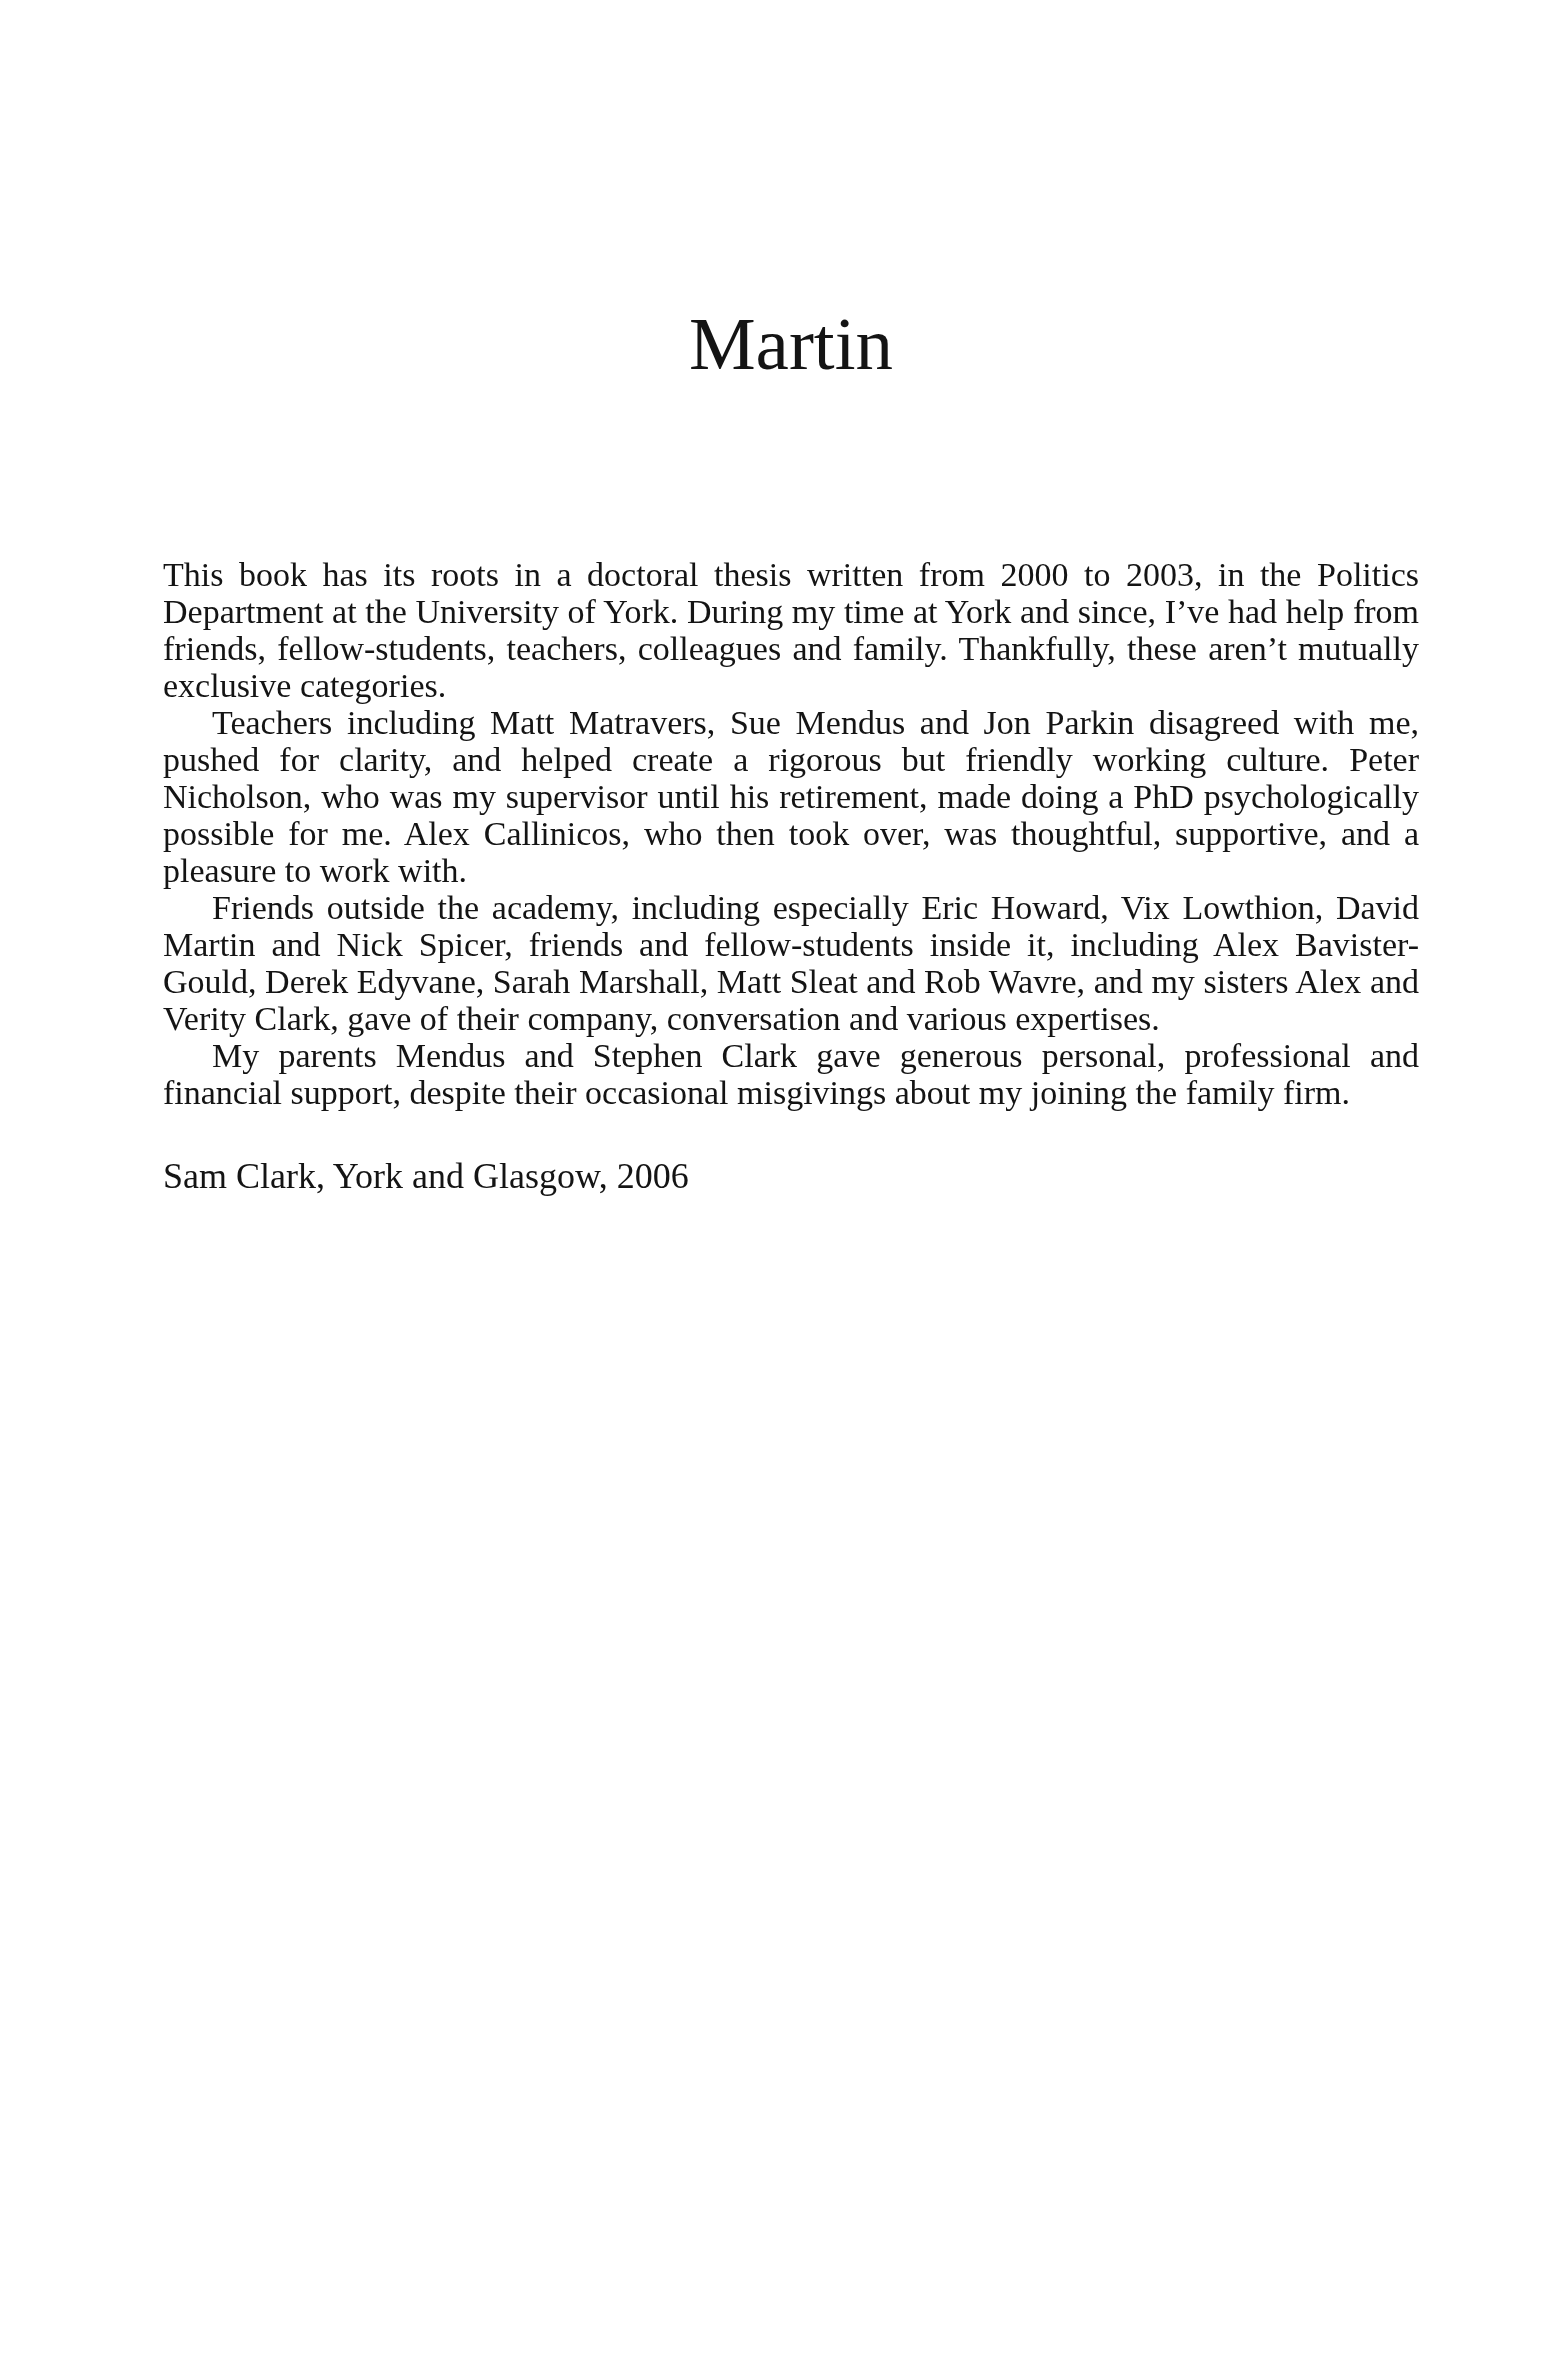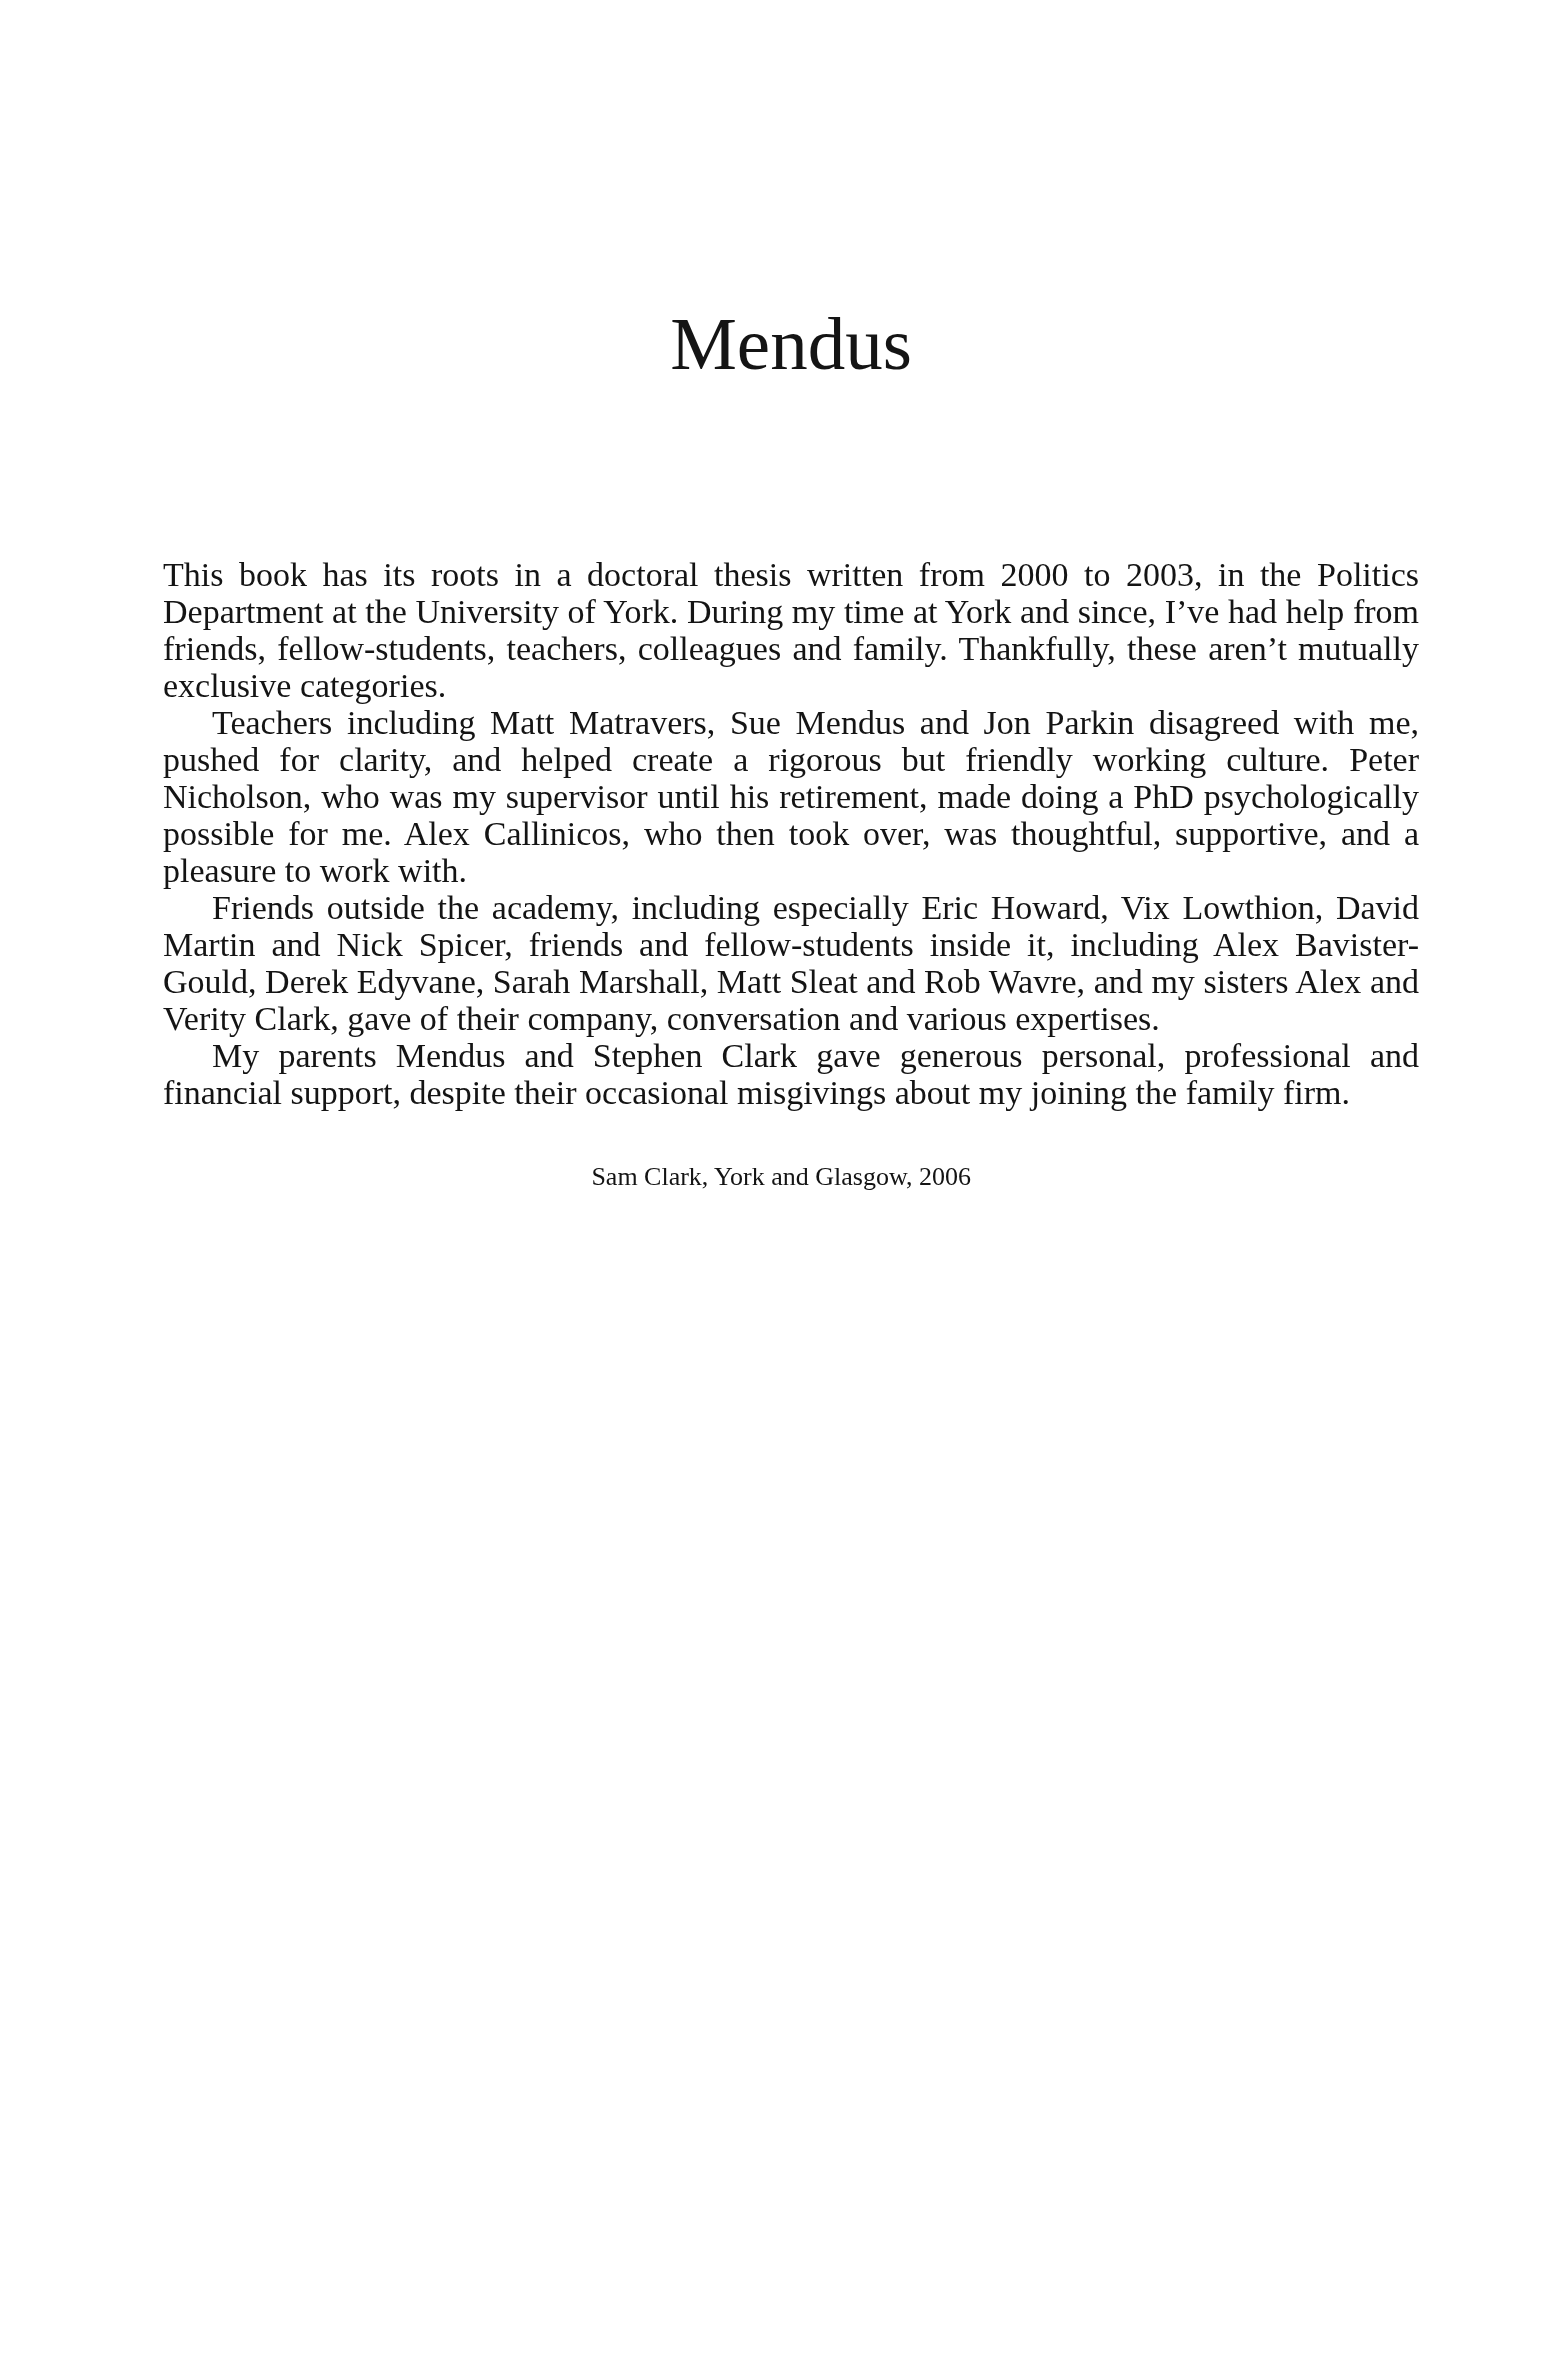--- a/index.html
+++ b/index.html
@@ -38,32 +38,32 @@
   .body-text p {
     margin: 0;
     padding: 0;
   }
   .body-text p.indent {
     text-indent: 49px;
   }
   .signature {
     margin-top: 43px;
     padding-right: 19.6px;
-    font-size: 26px;
+    font-size: 36px;
     line-height: 45px;
-    text-align: center;
+    text-align: left;
   }
 </style>
 </head>
 <body>
 
 <div class="page">
   <div class="content">
 
-    <h1 class="title">Mendus</h1>
+    <h1 class="title">Martin</h1>
 
     <div class="body-text">
       <p>This book has its roots in a doctoral thesis written from 2000 to 2003, in the Politics Department at the University of York. During my time at York and since, I’ve had help from friends, fellow-students, teachers, colleagues and family. Thankfully, these aren’t mutually exclusive categories.</p>
       <p class="indent">Teachers including Matt Matravers, Sue Mendus and Jon Parkin disagreed with me, pushed for clarity, and helped create a rigorous but friendly working culture. Peter Nicholson, who was my supervisor until his retirement, made doing a PhD psychologically possible for me. Alex Callinicos, who then took over, was thoughtful, supportive, and a pleasure to work with.</p>
       <p class="indent">Friends outside the academy, including especially Eric Howard, Vix Lowthion, David Martin and Nick Spicer, friends and fellow-students inside it, including Alex Bavister-Gould, Derek Edyvane, Sarah Marshall, Matt Sleat and Rob Wavre, and my sisters Alex and Verity Clark, gave of their company, conversation and various expertises.</p>
       <p class="indent">My parents Mendus and Stephen Clark gave generous personal, professional and financial support, despite their occasional misgivings about my joining the family firm.</p>
     </div>
 
     <div class="signature">Sam Clark, York and Glasgow, 2006</div>
 

